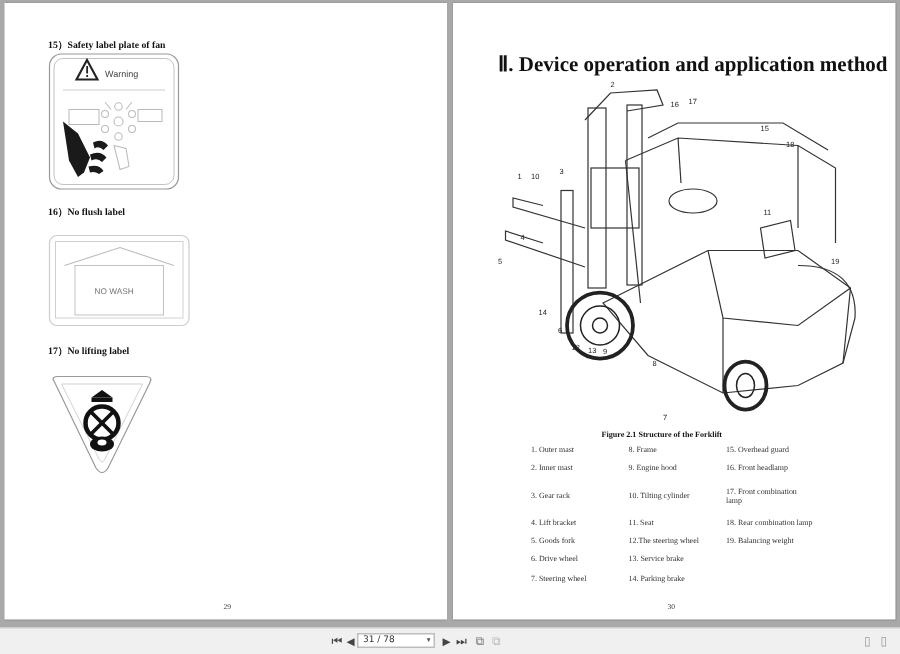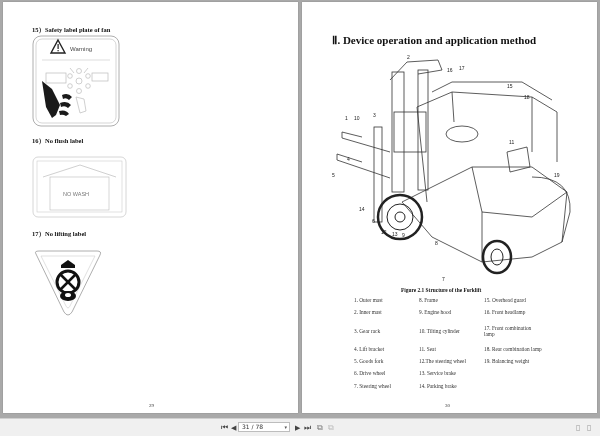--- a/index.html
+++ b/index.html
@@ -3,21 +3,21 @@
 <meta charset="utf-8">
 <style>
   html, body { margin:0; padding:0; }
   body { width:600px; height:436px; background:#a9a9a9; position:relative; overflow:hidden; font-family:"Liberation Serif", serif; }
   .viewer { position:absolute; left:0; top:0; width:600px; height:418px; background:#a9a9a9; }
   .page { position:absolute; top:2px; height:411px; background:#fff; box-shadow:0 0 1px #777; }
   .page.left { left:3px; width:295px; }
   .page.right { left:302px; width:295px; }
   .h { position:absolute; font-weight:bold; font-size:6.5px; color:#111; white-space:nowrap; }
   .pnum { position:absolute; font-size:5px; color:#333; top:401px; }
-  .title2 { position:absolute; left:30px; top:32px; font-weight:bold; font-size:11px; color:#111; white-space:nowrap; }
+  .title2 { position:absolute; left:30px; top:32px; font-weight:bold; font-size:14px; color:#111; white-space:nowrap; }
   .fig-cap { position:absolute; left:99px; top:285px; font-weight:bold; font-size:5.4px; color:#111; white-space:nowrap; }
   .legend { position:absolute; left:52px; top:295px; font-size:5.3px; color:#333; }
   .legend .row { display:flex; }
   .legend .cell { width:65px; padding-right:2px; box-sizing:border-box; line-height:6.5px; }
   .legend .cell.c3 { width:60px; }
   .toolbar { position:absolute; left:0; top:418px; width:600px; height:18px; background:#f0f0f0; border-top:1px solid #cfcfcf; }
   .tb-btn { position:absolute; top:4px; font-size:8px; color:#444; line-height:10px; font-family:"DejaVu Sans", sans-serif; }
   .page-box { position:absolute; left:238px; top:3px; width:52px; height:10px; border:1px solid #bdbdbd; background:#fff; font-size:6px; font-family:"DejaVu Sans", sans-serif; color:#333; box-sizing:border-box; padding-left:3px; line-height:8px; }
   .page-box .dd { position:absolute; right:2px; top:0; font-size:5px; color:#555; }
   .callout { position:absolute; font-family:"Liberation Sans", sans-serif; font-size:5px; color:#222; }

